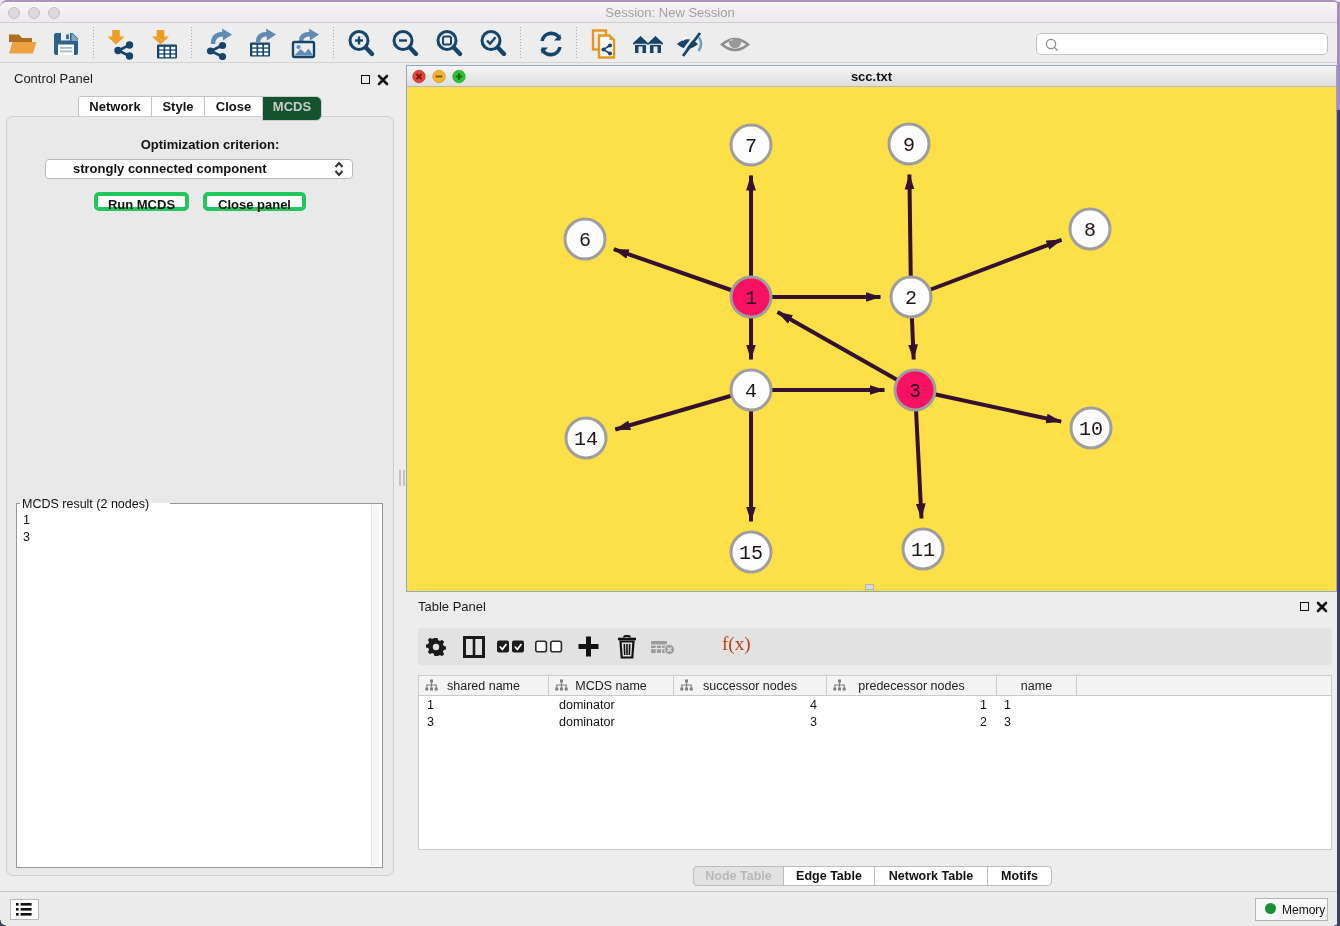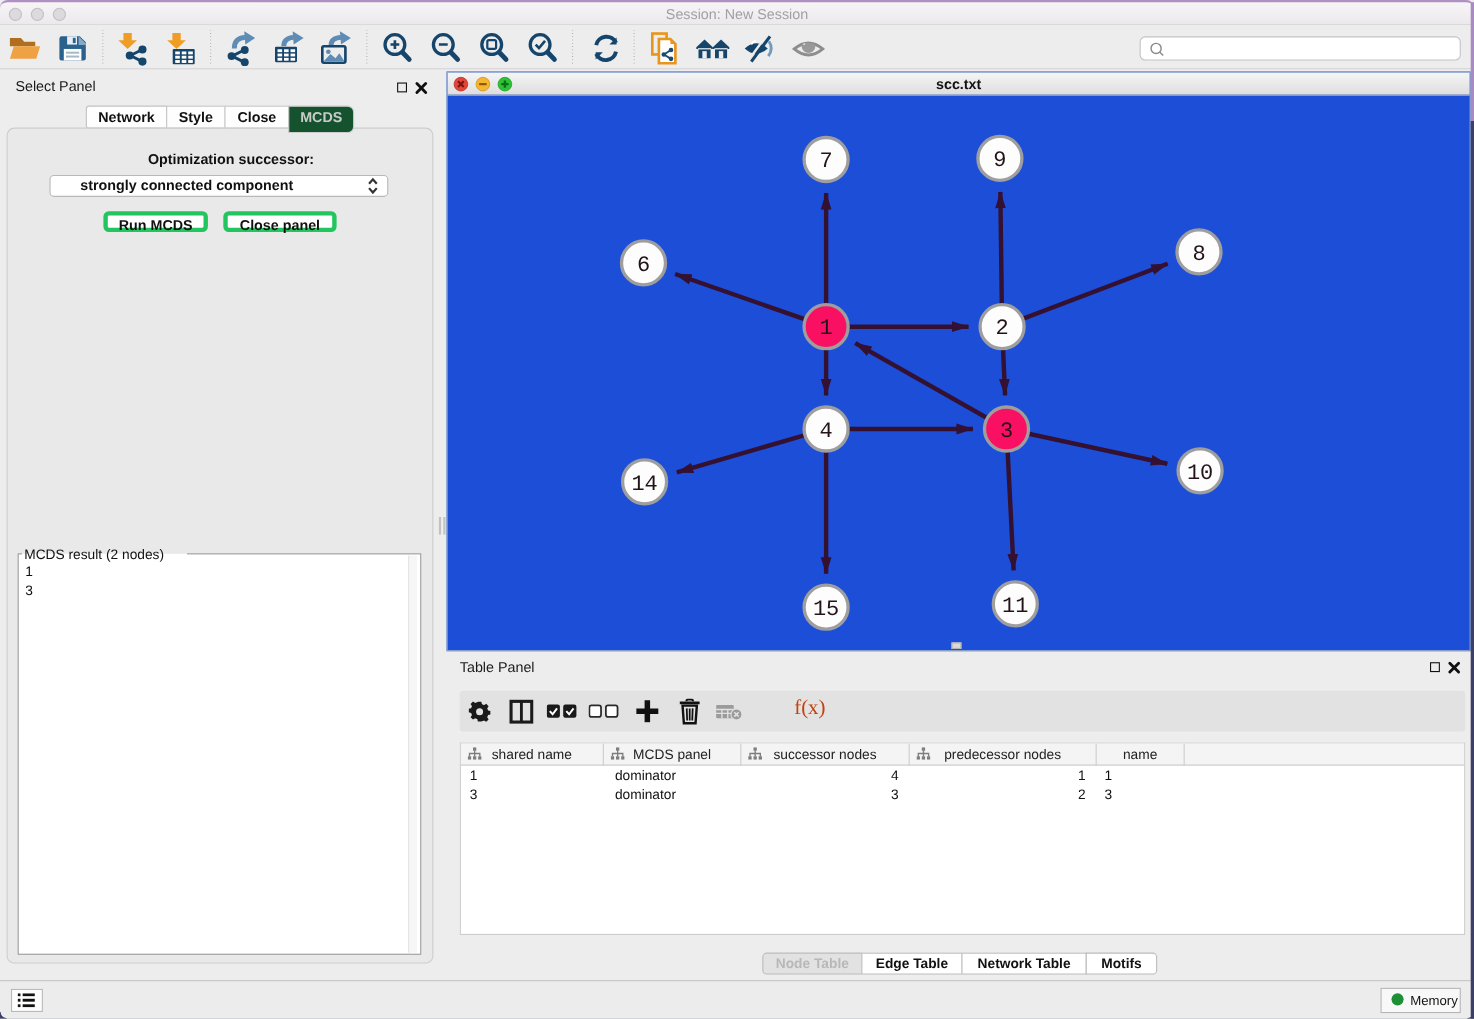--- a/index.html
+++ b/index.html
@@ -22,21 +22,21 @@
 #cp-title { left:14px; top:71px; font-size:13px; color:#1a1a1a; }
 .tab { position:absolute; height:21px; background:#fefefe; border:1px solid #c3c3c3; font-size:13px; font-weight:700; color:#111; text-align:center; line-height:20px; }
 #cp-panel { left:6px; top:116px; width:388px; height:760px; background:#e9e9e9; border:1px solid #cdcdcd; border-radius:7px; }
 #opt-label { left:10px; top:137px; width:400px; text-align:center; font-size:13px; font-weight:700; color:#111; }
 #dropdown { left:45px; top:159px; width:308px; height:20px; background:#fff; border:1px solid #b9b9b9; border-radius:4px; font-size:13px; font-weight:700; color:#111; line-height:18px; padding-left:27px; }
 .btn { position:absolute; height:19px; background:#fff; border:4px solid #22c55e; border-radius:5px; font-size:13px; font-weight:700; color:#111; text-align:center; line-height:17px; }
 #mcds-box { left:16px; top:503px; width:367px; height:365px; background:#fff; border:1px solid #989898; }
 #mcds-label { left:22px; top:497px; font-size:12.5px; color:#111; background:transparent; }
 
 
-#netframe { left:406px; top:65px; width:931px; height:527px; border:1px solid #93a7c7; background:#1d4ed8; }
+#netframe { left:406px; top:65px; width:931px; height:527px; border:1px solid #93a7c7; background:#fde047; }
 #nettitle { left:0; top:0; width:929px; height:21px; background:linear-gradient(#f5f5f5,#dedede); border-bottom:1px solid #b9b9b9; }
 #nettitle span { position:absolute; left:0; width:929px; text-align:center; top:3px; font-size:13px; font-weight:700; color:#111; }
 
 
 #tp-title { left:418px; top:599px; font-size:13px; color:#1a1a1a; }
 #tp-toolbar { left:418px; top:628px; width:914px; height:37px; background:#e3e2e3; border-radius:3px; }
 #tp-table { left:418px; top:675px; width:914px; height:175px; background:#fff; border:1px solid #cccccc; }
 #tp-header { position:absolute; left:0; top:0; width:912px; height:20px; background:#f5f4f5; border-bottom:1px solid #c9c9c9; }
 .htree { position:absolute; top:3px; }
 .hcol { position:absolute; top:0; height:20px; border-right:1px solid #cccccc; font-size:12.5px; color:#222; text-align:center; line-height:20px; }
@@ -234,32 +234,32 @@
     <div class="sep" style="left:520px;"></div>
     <div class="sep" style="left:576px;"></div>
     <div id="searchbox">
       <svg width="18" height="18" style="position:absolute;left:6px;top:2px" viewBox="0 0 18 18">
           <circle cx="8" cy="8" r="4.6" fill="none" stroke="#8a8a8a" stroke-width="1.3"></circle>
           <line x1="11.4" y1="11.4" x2="14.5" y2="14.5" stroke="#8a8a8a" stroke-width="1.3"></line>
         </svg>
     </div>
   </div>
 
-  <div id="cp-title" class="abs">Select Panel</div>
+  <div id="cp-title" class="abs">Control Panel</div>
   <div class="abs" style="left:361px;top:75px;width:9px;height:9px;border:1.5px solid #111;"></div>
   <svg class="abs" style="left:377px;top:74px" width="12" height="12" viewBox="0 0 12 12">
       <path d="M2 2 L10 10 M10 2 L2 10" stroke="#111" stroke-width="2.6" stroke-linecap="round"></path>
     </svg>
 
   <div class="tab" style="left:78px;top:96px;width:74px;border-radius:3px 0 0 3px;">Network</div>
   <div class="tab" style="left:151px;top:96px;width:54px;">Style</div>
   <div class="tab" style="left:204px;top:96px;width:59px;">Close</div>
   <div class="tab" style="left:262px;top:96px;width:60px;background:#14532d;color:#cbcbcb;border-color:#cdcdcd;border-radius:0 6px 6px 0;height:25px;z-index:5;">MCDS</div>
   <div id="cp-panel" class="abs"></div>
-  <div id="opt-label" class="abs">Optimization successor:</div>
+  <div id="opt-label" class="abs">Optimization criterion:</div>
   <div id="dropdown" class="abs">strongly connected component
     <svg width="12" height="16" viewBox="0 0 12 16" style="position:absolute;right:7px;top:1px;">
         <path d="M2.5 6 L6 2 L9.5 6" fill="none" stroke="#333" stroke-width="2"></path>
         <path d="M2.5 10 L6 14 L9.5 10" fill="none" stroke="#333" stroke-width="2"></path>
       </svg>
   </div>
   <div class="btn" style="left:94px;top:192px;width:95px;">Run MCDS</div>
   <div class="btn" style="left:203px;top:192px;width:103px;">Close panel</div>
 
   <div id="mcds-box" class="abs">
@@ -394,21 +394,21 @@
       <circle cx="18.5" cy="9.5" r="5" fill="#9b9b9b" stroke="#e3e2e3" stroke-width="1"></circle>
       <path d="M16.5 7.5 l4 4 M20.5 7.5 l-4 4" stroke="#e3e2e3" stroke-width="1.4"></path>
     </svg>
 
     <div style="position:absolute;left:268px;top:5px;font-family:'Liberation Serif',serif;font-size:19px;color:#c2410c;margin-left:36px;">f(x)</div>
   </div>
 
   <div id="tp-table" class="abs">
     <div id="tp-header">
       <div class="hcol" style="left:0;width:130px;">shared name</div>
-      <div class="hcol" style="left:130px;width:125px;">MCDS panel</div>
+      <div class="hcol" style="left:130px;width:125px;">MCDS name</div>
       <div class="hcol" style="left:255px;width:153px;">successor nodes</div>
       <div class="hcol" style="left:408px;width:170px;">predecessor nodes</div>
       <div class="hcol" style="left:578px;width:80px;">name</div>
       <svg class="htree" style="left:6px;" width="13" height="13" viewBox="0 0 13 13">
           <use href="#treeicon"></use>
         </svg>
       <svg class="htree" style="left:136px;" width="13" height="13" viewBox="0 0 13 13">
           <use href="#treeicon"></use>
         </svg>
       <svg class="htree" style="left:261px;" width="13" height="13" viewBox="0 0 13 13">

